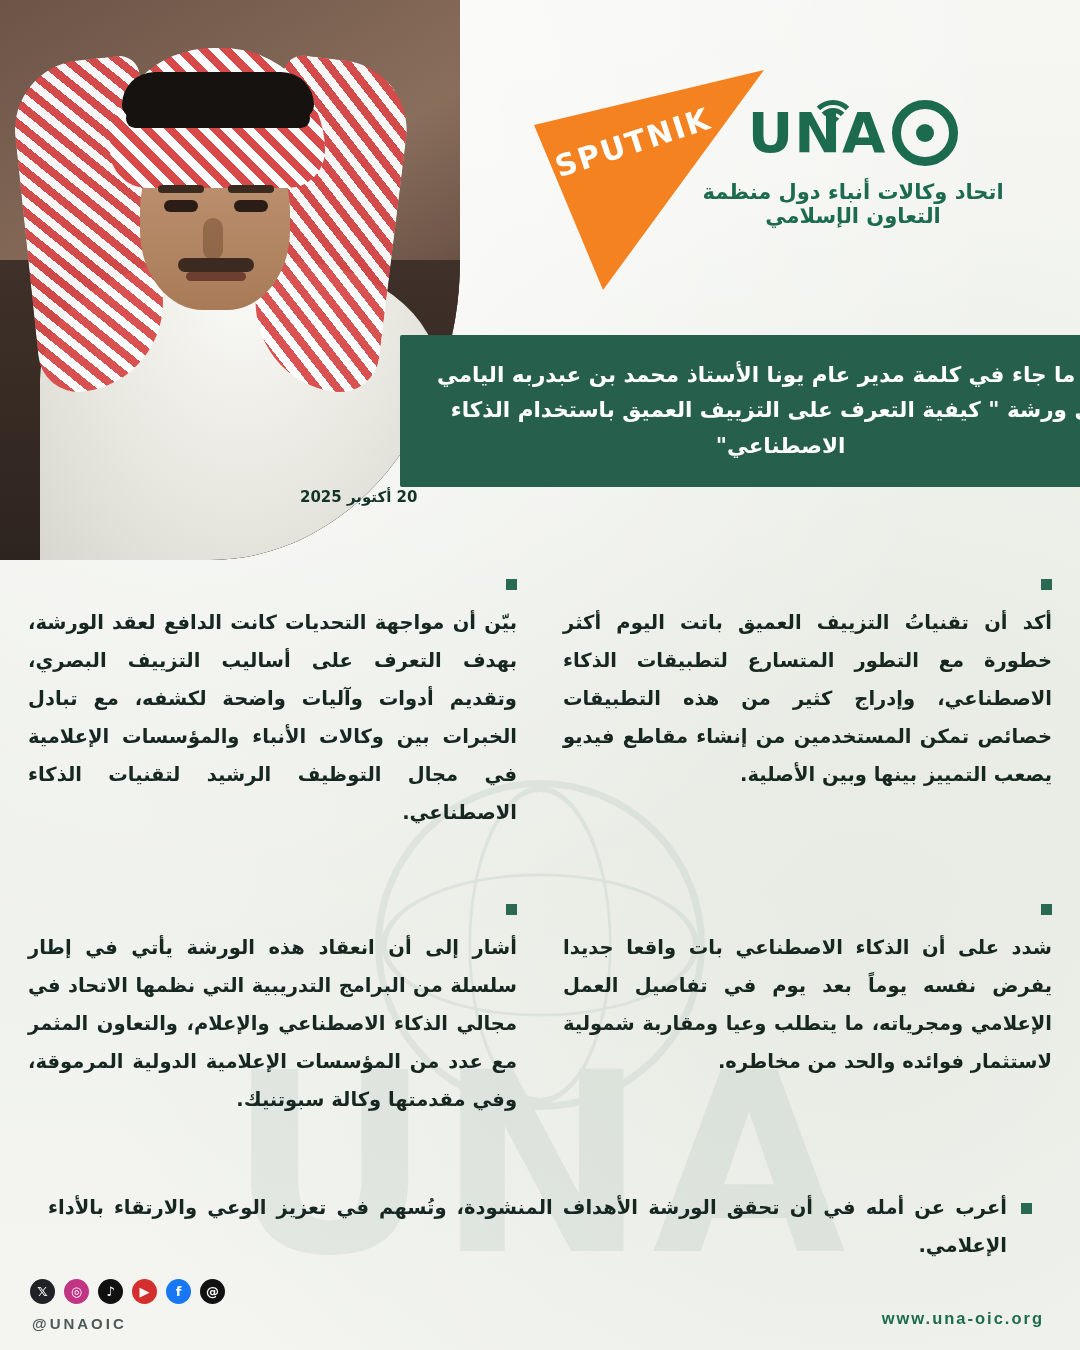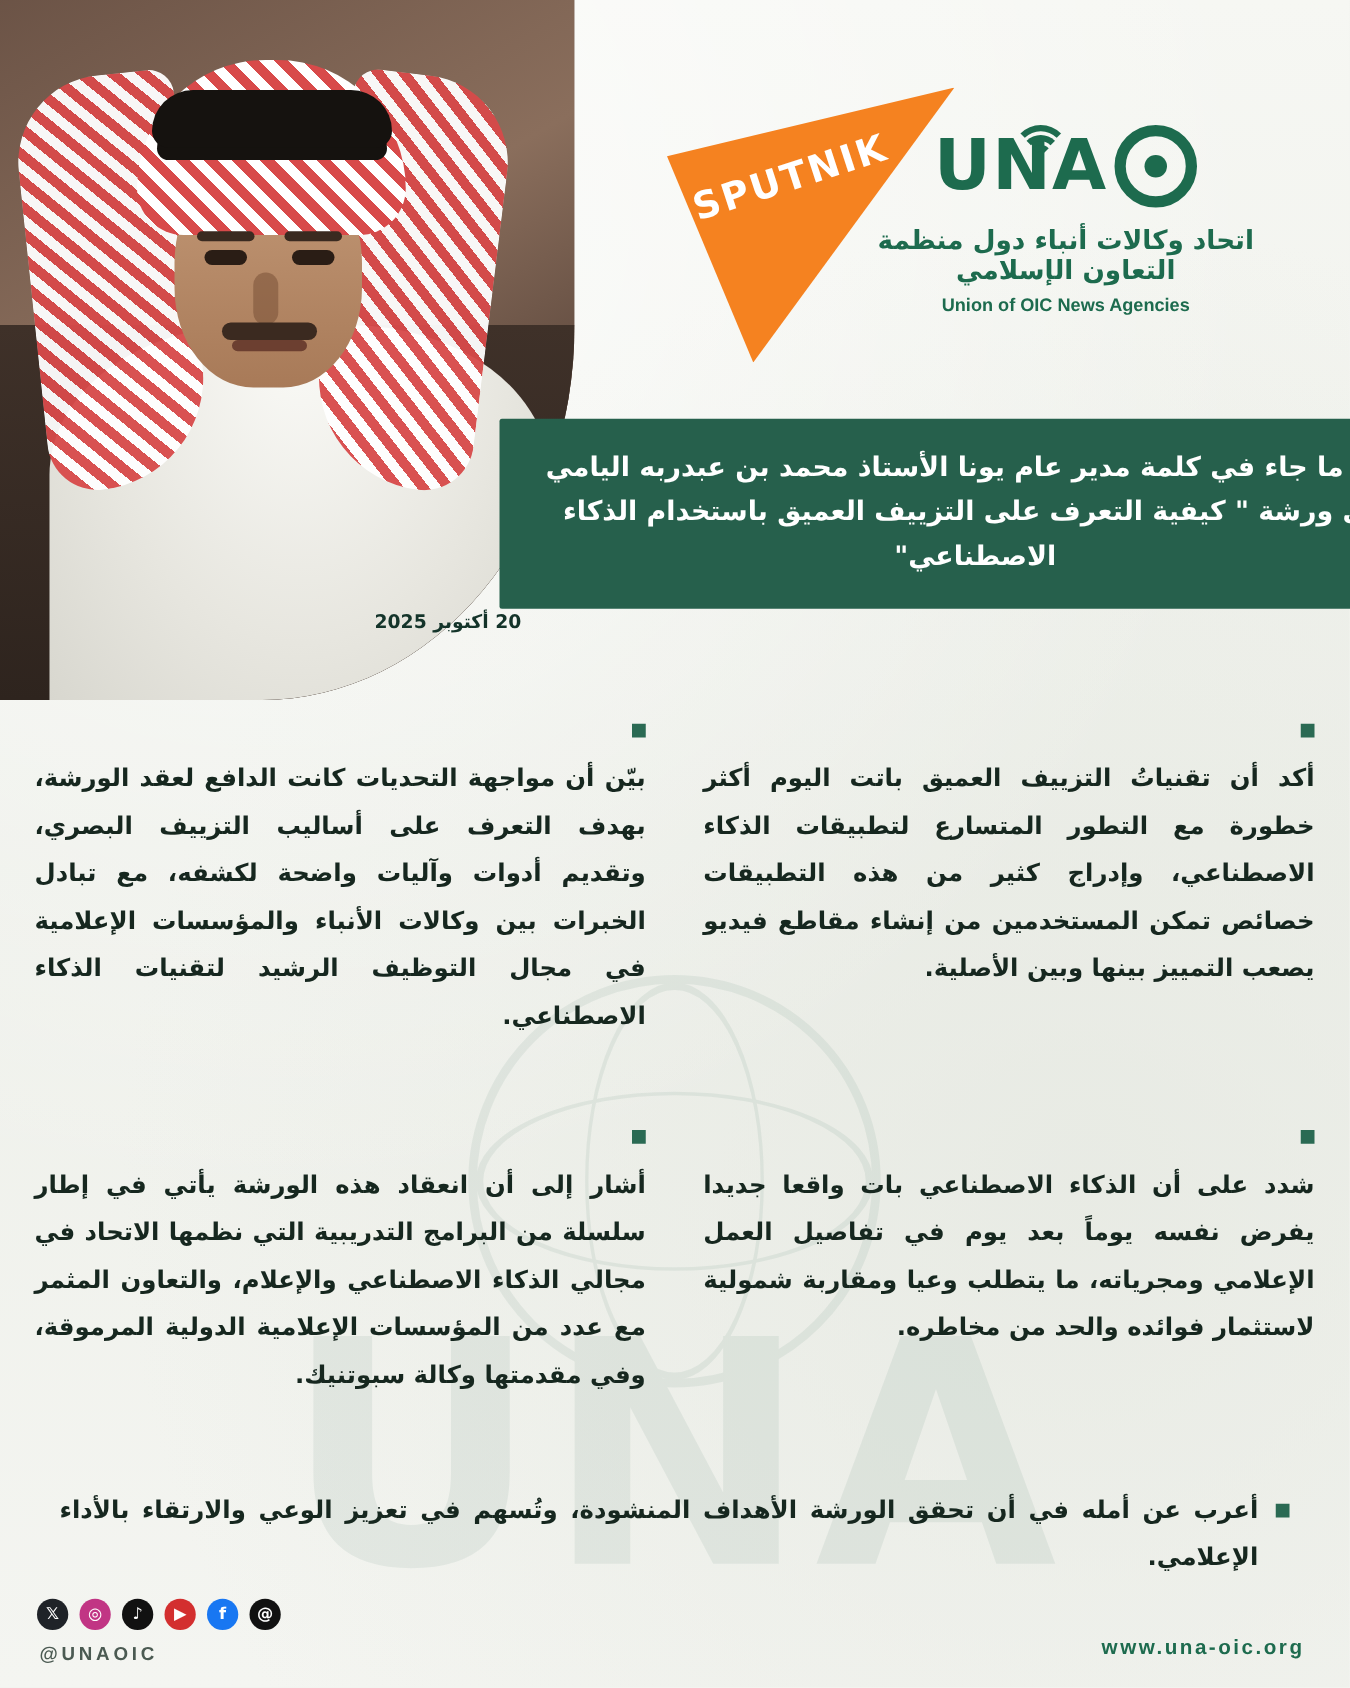--- a/index.html
+++ b/index.html
@@ -328,21 +328,20 @@
     <div class="una-mark">
       <div class="una-ring"></div>
       <div class="una-letters">UNA</div>
       <div class="una-wave">
           <span></span>
           <span></span>
           <span></span>
         </div>
     </div>
     <div class="una-ar">اتحاد وكالات أنباء دول منظمة التعاون الإسلامي</div>
-    <div class="una-en">Union of OIC News Agencies</div>
   </div>
 
   <div class="headline">أبرز ما جاء في كلمة مدير عام يونا الأستاذ محمد بن عبدربه اليامي في ورشة " كيفية التعرف على التزييف العميق باستخدام الذكاء الاصطناعي"</div>
   <div class="date">20 أكتوبر 2025</div>
 
   <div class="content">
     <div class="row">
       <div class="bullet">
         <div class="sq"></div>
         <div class="btxt">أكد أن تقنياتُ التزييف العميق باتت اليوم أكثر خطورة مع التطور المتسارع لتطبيقات الذكاء الاصطناعي، وإدراج كثير من هذه التطبيقات خصائص تمكن المستخدمين من إنشاء مقاطع فيديو يصعب التمييز بينها وبين الأصلية.</div>

